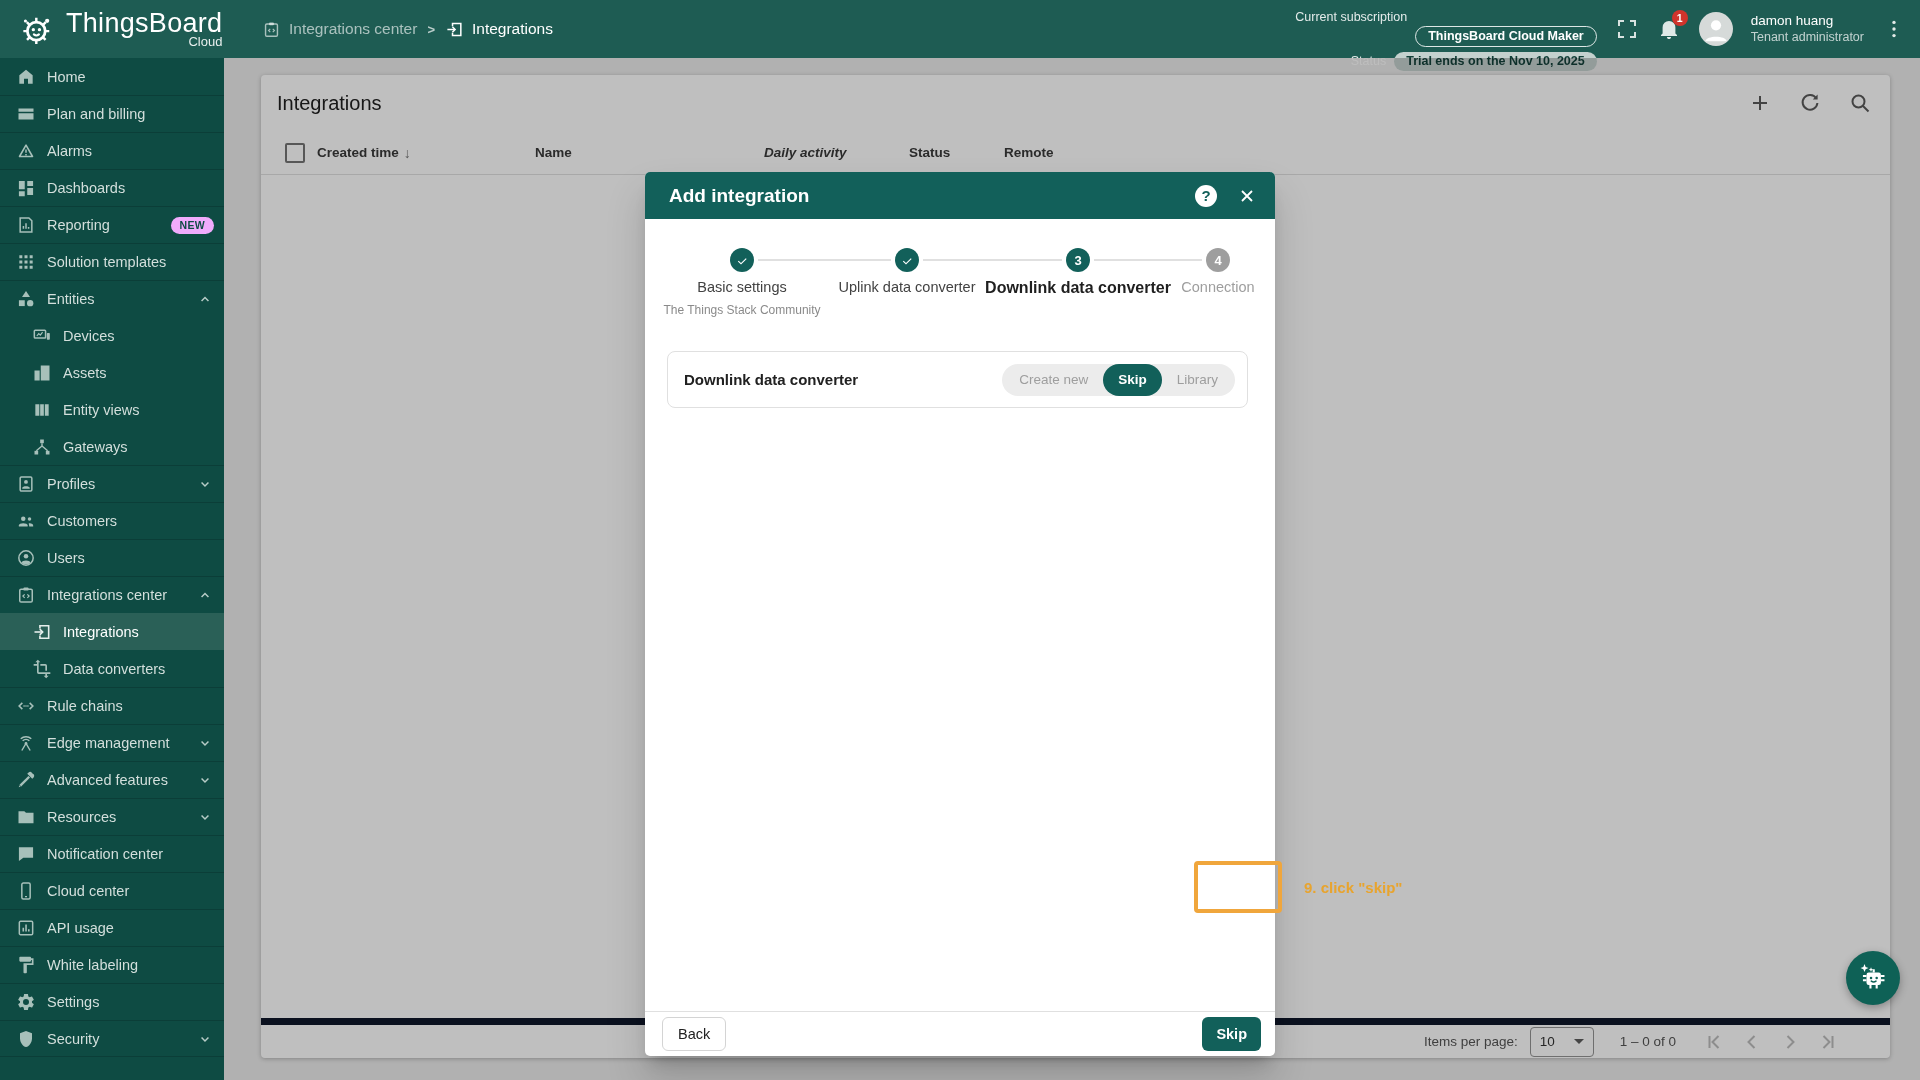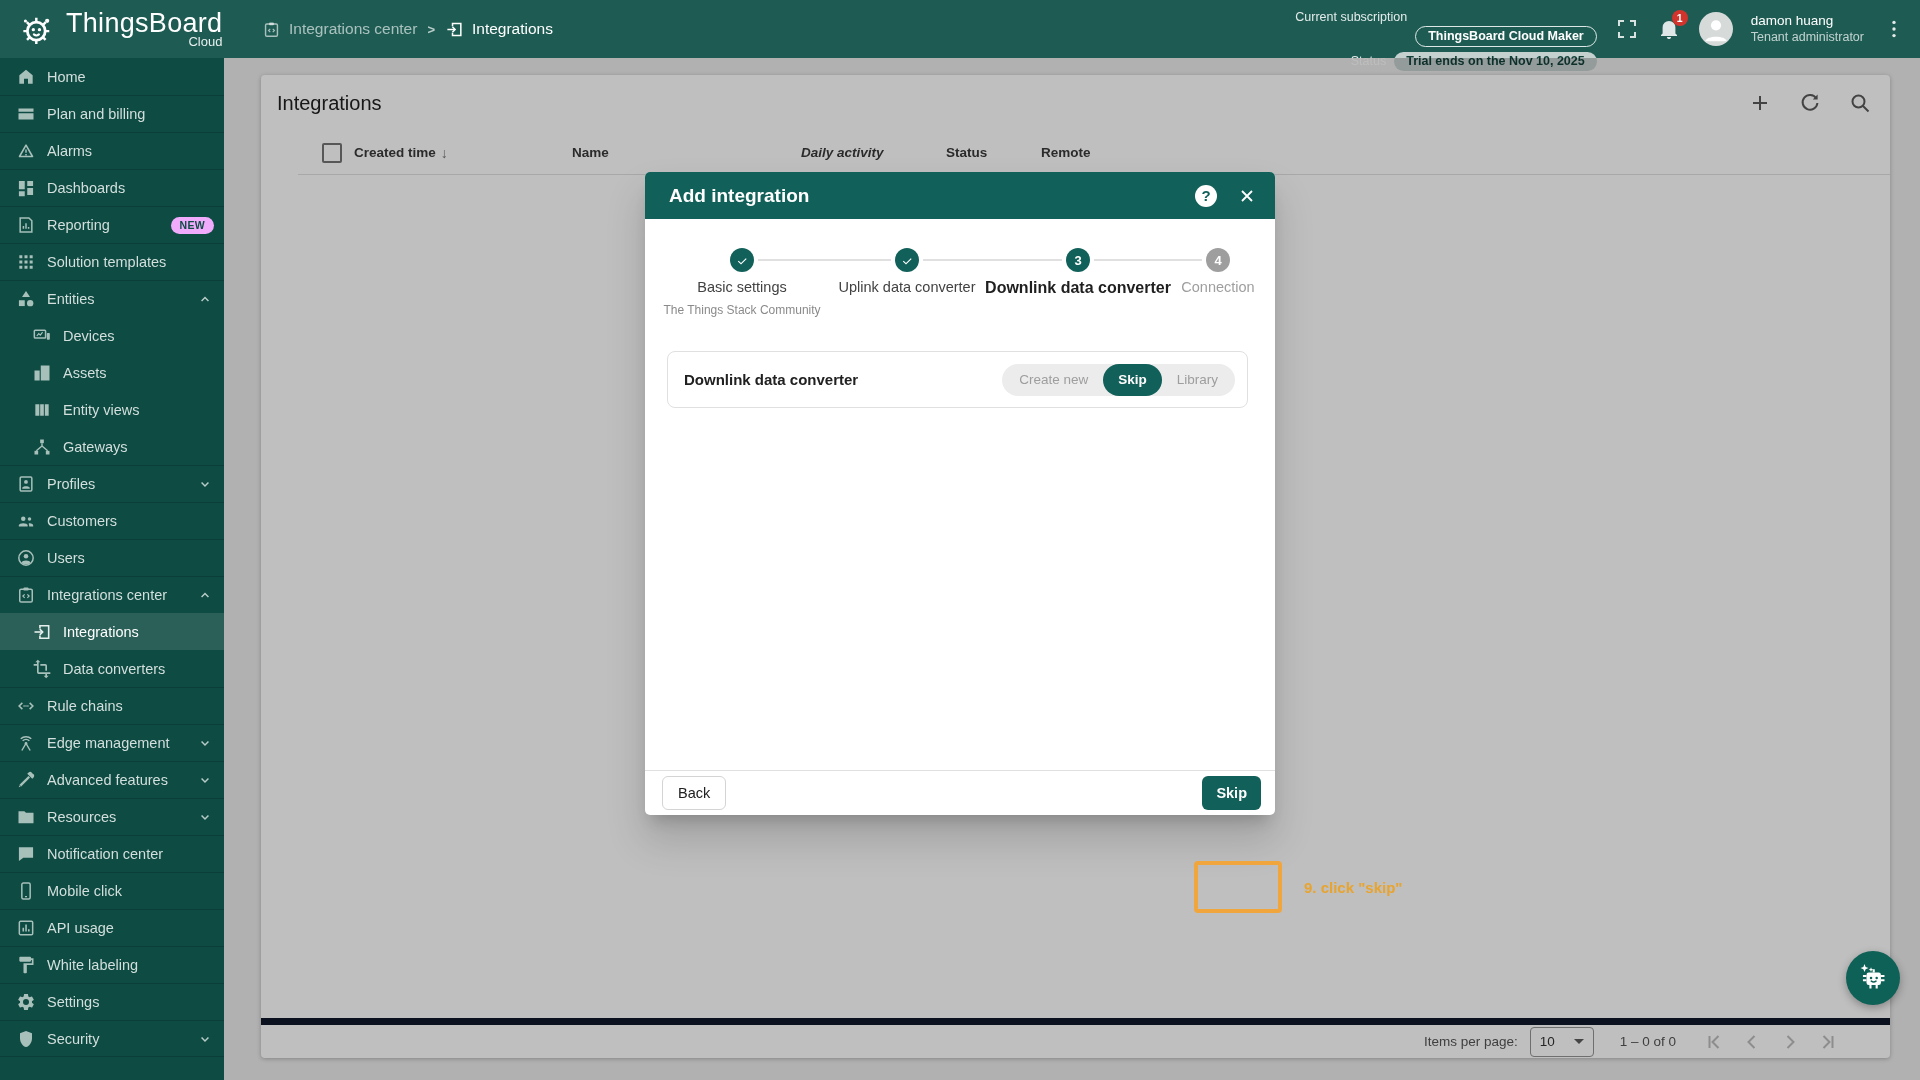--- a/index.html
+++ b/index.html
@@ -45,36 +45,36 @@
   .side-item.selected .side-label { color:#fff; }
   .side-badge { margin-left:auto; background:#f0abfc; color:#0F4C44; font-size:10.5px; font-weight:700; padding:2.5px 9px; border-radius:10px; letter-spacing:.3px; }
   .side-chevron { margin-left:auto; color:#B7CCC7; display:flex; }
 
   
   .content { position:absolute; left:224px; top:58px; width:1696px; height:1022px; background:#ECECEC; }
   .card { position:absolute; left:37px; top:17px; width:1629px; height:983px; background:#fff; border-radius:4px; box-shadow:0 1px 4px rgba(0,0,0,.25); }
   .card-title-row { height:56px; display:flex; align-items:center; padding:0 18px 0 16px; }
   .card-title { font-size:20px; font-weight:500; color:#212121; }
   .card-tools { margin-left:auto; display:flex; gap:26px; color:#5A5A5A; }
-  .thead { height:44px; display:flex; align-items:center; border-bottom:1px solid #E0E0E0; padding-left:24px; font-size:13.5px; font-weight:700; color:#3A3A3A;margin-left:37px; }
+  .thead { height:44px; display:flex; align-items:center; border-bottom:1px solid #E0E0E0; padding-left:24px; font-size:13.5px; font-weight:700; color:#3A3A3A; }
   .cb { width:20px; height:20px; border:2px solid #757575; border-radius:2px; margin-right:12px; cursor:pointer; }
   .th { display:flex; align-items:center; gap:5px; cursor:pointer; }
   .col-created{ width:218px; } .col-name{ width:229px; } .col-type{ flex:1; } .col-daily{ width:145px;font-style:italic; } .col-status{ width:95px; } .col-remote{ width:120px; }
   .sort-arrow { color:#757575; font-size:14px; }
   .card-footer { position:absolute; left:0; right:0; bottom:0; height:40px; border-top:7px solid #0f172a; display:flex; align-items:center; justify-content:flex-end; padding-right:50px; gap:26px; color:#555; font-size:13.5px; }
   .ipp-select { width:64px; height:30px; border:1px solid #949494; border-radius:4px; display:flex; align-items:center; justify-content:space-between; padding:0 9px; cursor:pointer; color:#333; margin-left:-14px; }
   .caret { width:0; height:0; border-left:5px solid transparent; border-right:5px solid transparent; border-top:5px solid #5c5c5c; }
   .pager { display:flex; gap:14px; color:#BDBDBD; }
   .pager .icon-btn { width:24px; height:24px; }
 
   
   .dim { position:absolute; left:224px; top:58px; width:1696px; height:1022px; background:rgba(0,0,0,.25); z-index:50; }
 
   
-  .modal { position:absolute; left:645px; top:172px; width:630px; height:643px; background:#fff; border-radius:5px; box-shadow:0 11px 15px -7px rgba(0,0,0,.2), 0 24px 38px 3px rgba(0,0,0,.14); z-index:100; }
+  .modal { position:absolute; left:645px; top:172px; width:630px; height:884px; background:#fff; border-radius:5px; box-shadow:0 11px 15px -7px rgba(0,0,0,.2), 0 24px 38px 3px rgba(0,0,0,.14); z-index:100; }
   .modal-header { height:47px; background:#12605A; border-radius:5px 5px 0 0; display:flex; align-items:center; padding:0 18px 0 24px; }
   .modal-title { color:#fff; font-size:19px; font-weight:700; }
   .modal-header-icons { margin-left:auto; display:flex; align-items:center; gap:20px; }
   .help-circle { width:22px; height:22px; border-radius:50%; background:#fff; color:#12605A; font-size:15px; font-weight:700; display:flex; align-items:center; justify-content:center; cursor:pointer; }
   .modal-close { color:#fff; display:flex; cursor:pointer; }
 
   .stepper { position:relative; height:130px; }
   .step-circle { position:absolute; top:29px; width:24px; height:24px; border-radius:50%; display:flex; align-items:center; justify-content:center; color:#fff; font-size:13px; font-weight:700; transform:translateX(-50%); cursor:pointer; }
   .step-circle.done, .step-circle.active { background:#12605A; }
   .step-circle.pending { background:#9E9E9E; }
@@ -423,21 +423,21 @@
       </span>
       <span class="side-label">Notification center</span>
     </div>
     <div class="side-item">
       <span class="side-icon">
         <svg width="20" height="20" viewBox="0 0 24 24" fill="currentColor">
           <rect x="7" y="2.5" width="10" height="19" rx="1.8" fill="none" stroke="currentColor" stroke-width="1.8"></rect>
           <path d="M10.8 18.6h2.4" stroke="currentColor" stroke-width="1.5"></path>
         </svg>
       </span>
-      <span class="side-label">Mobile click</span>
+      <span class="side-label">Cloud center</span>
     </div>
     <div class="side-item">
       <span class="side-icon">
         <svg width="20" height="20" viewBox="0 0 24 24" fill="currentColor">
           <rect x="4" y="4" width="16" height="16" rx="1.5" fill="none" stroke="currentColor" stroke-width="1.8"></rect>
           <path d="M7.8 16.2v-4.4h1.9v4.4zM11.1 16.2V7.8H13v8.4zM14.4 16.2v-2.7h1.9v2.7z"></path>
         </svg>
       </span>
       <span class="side-label">API usage</span>
     </div>

